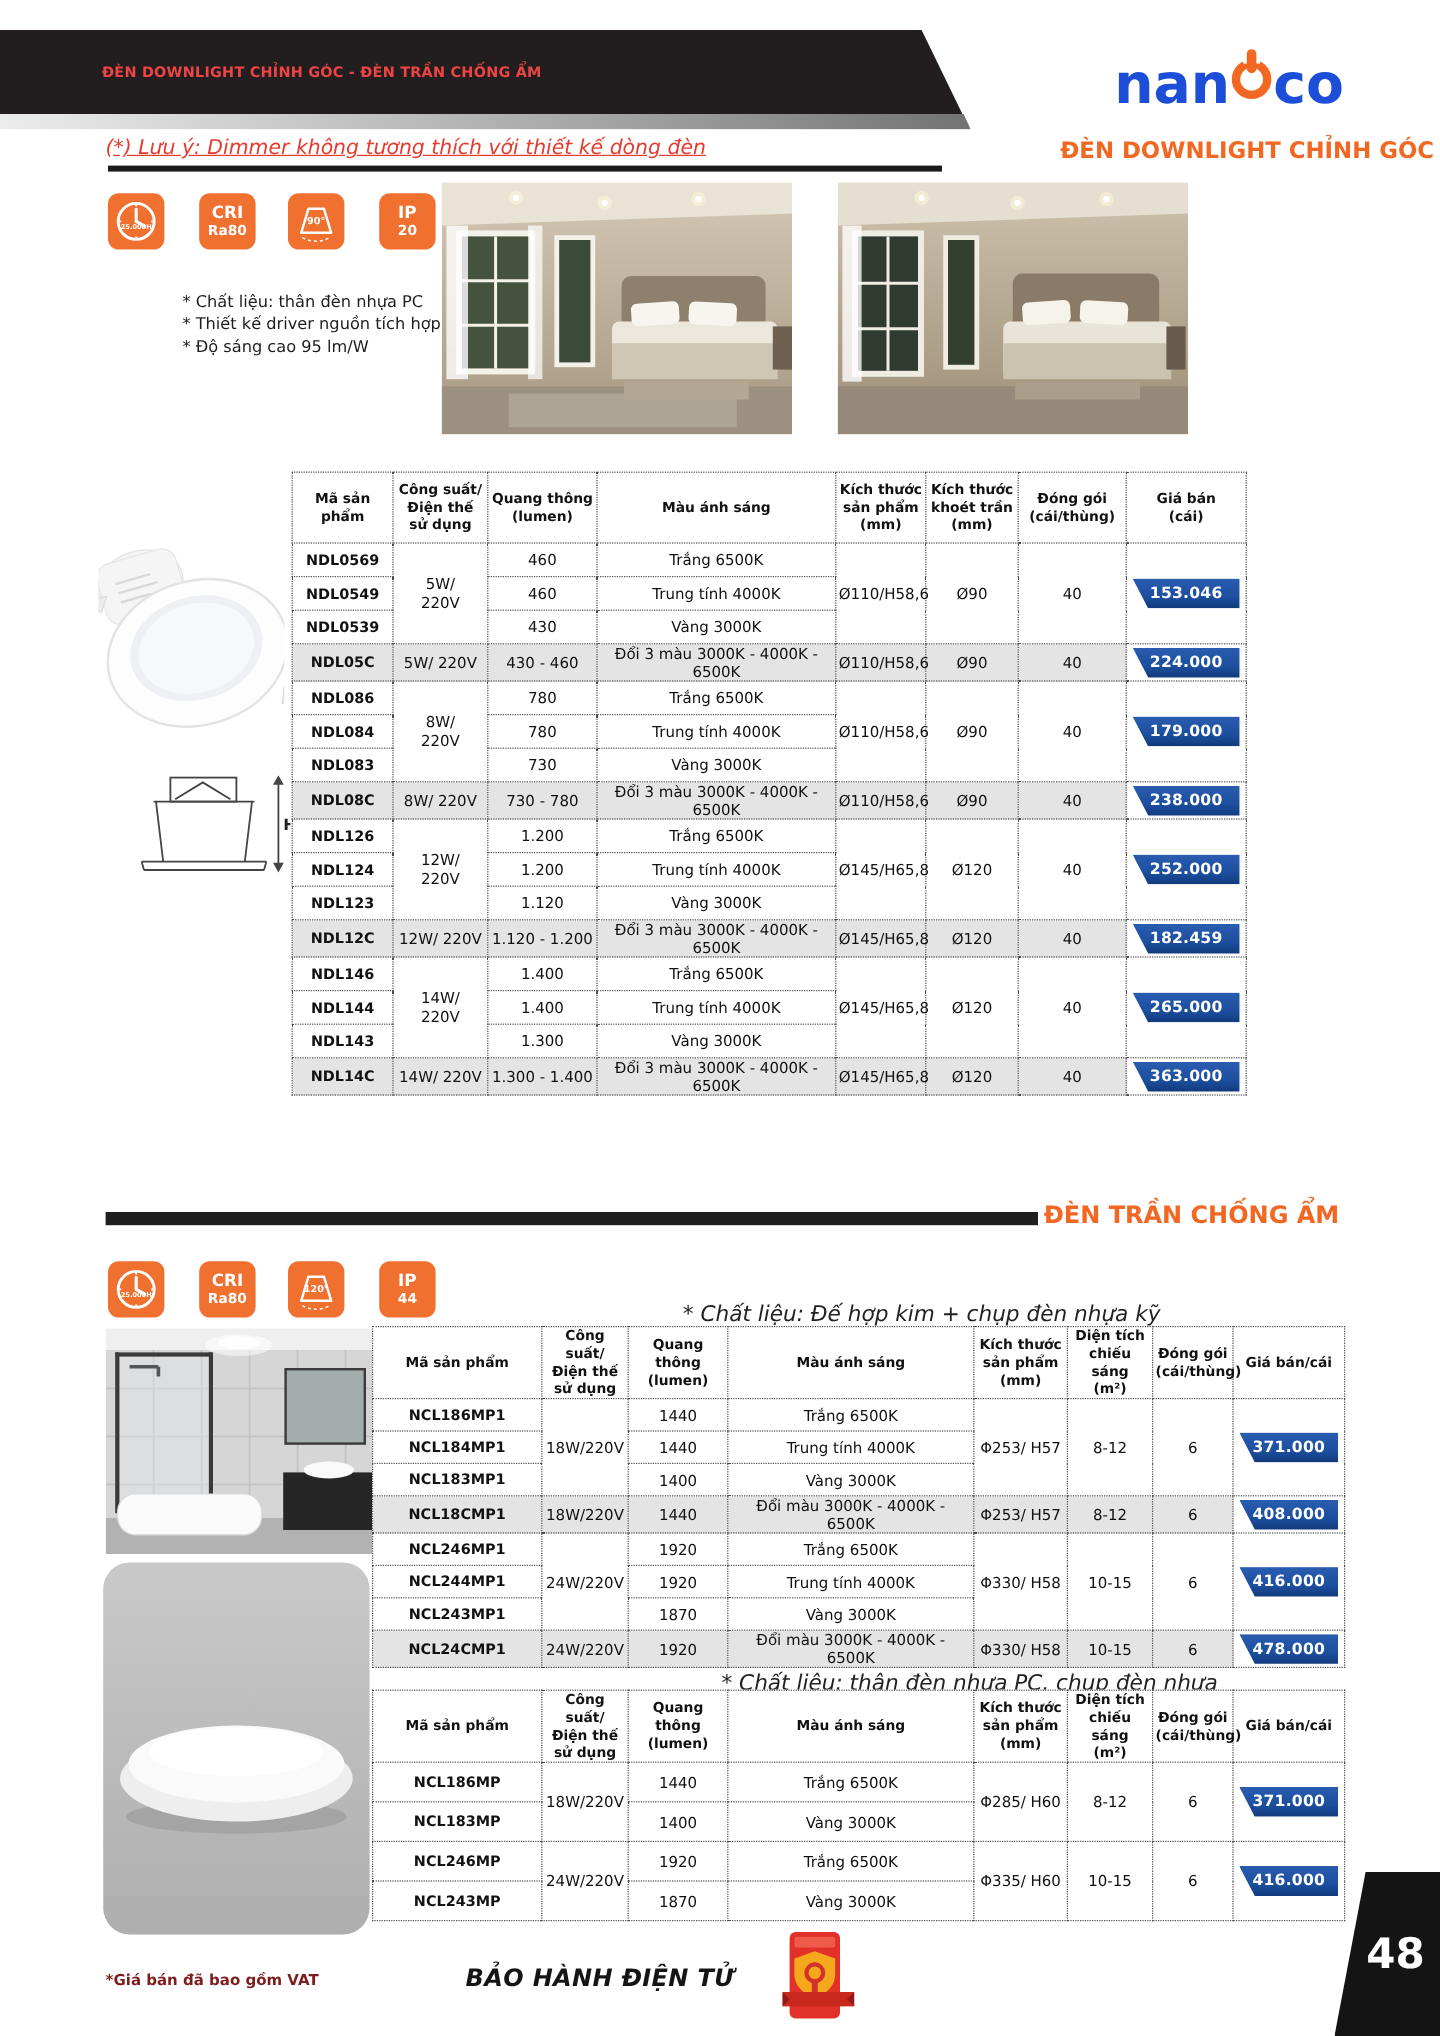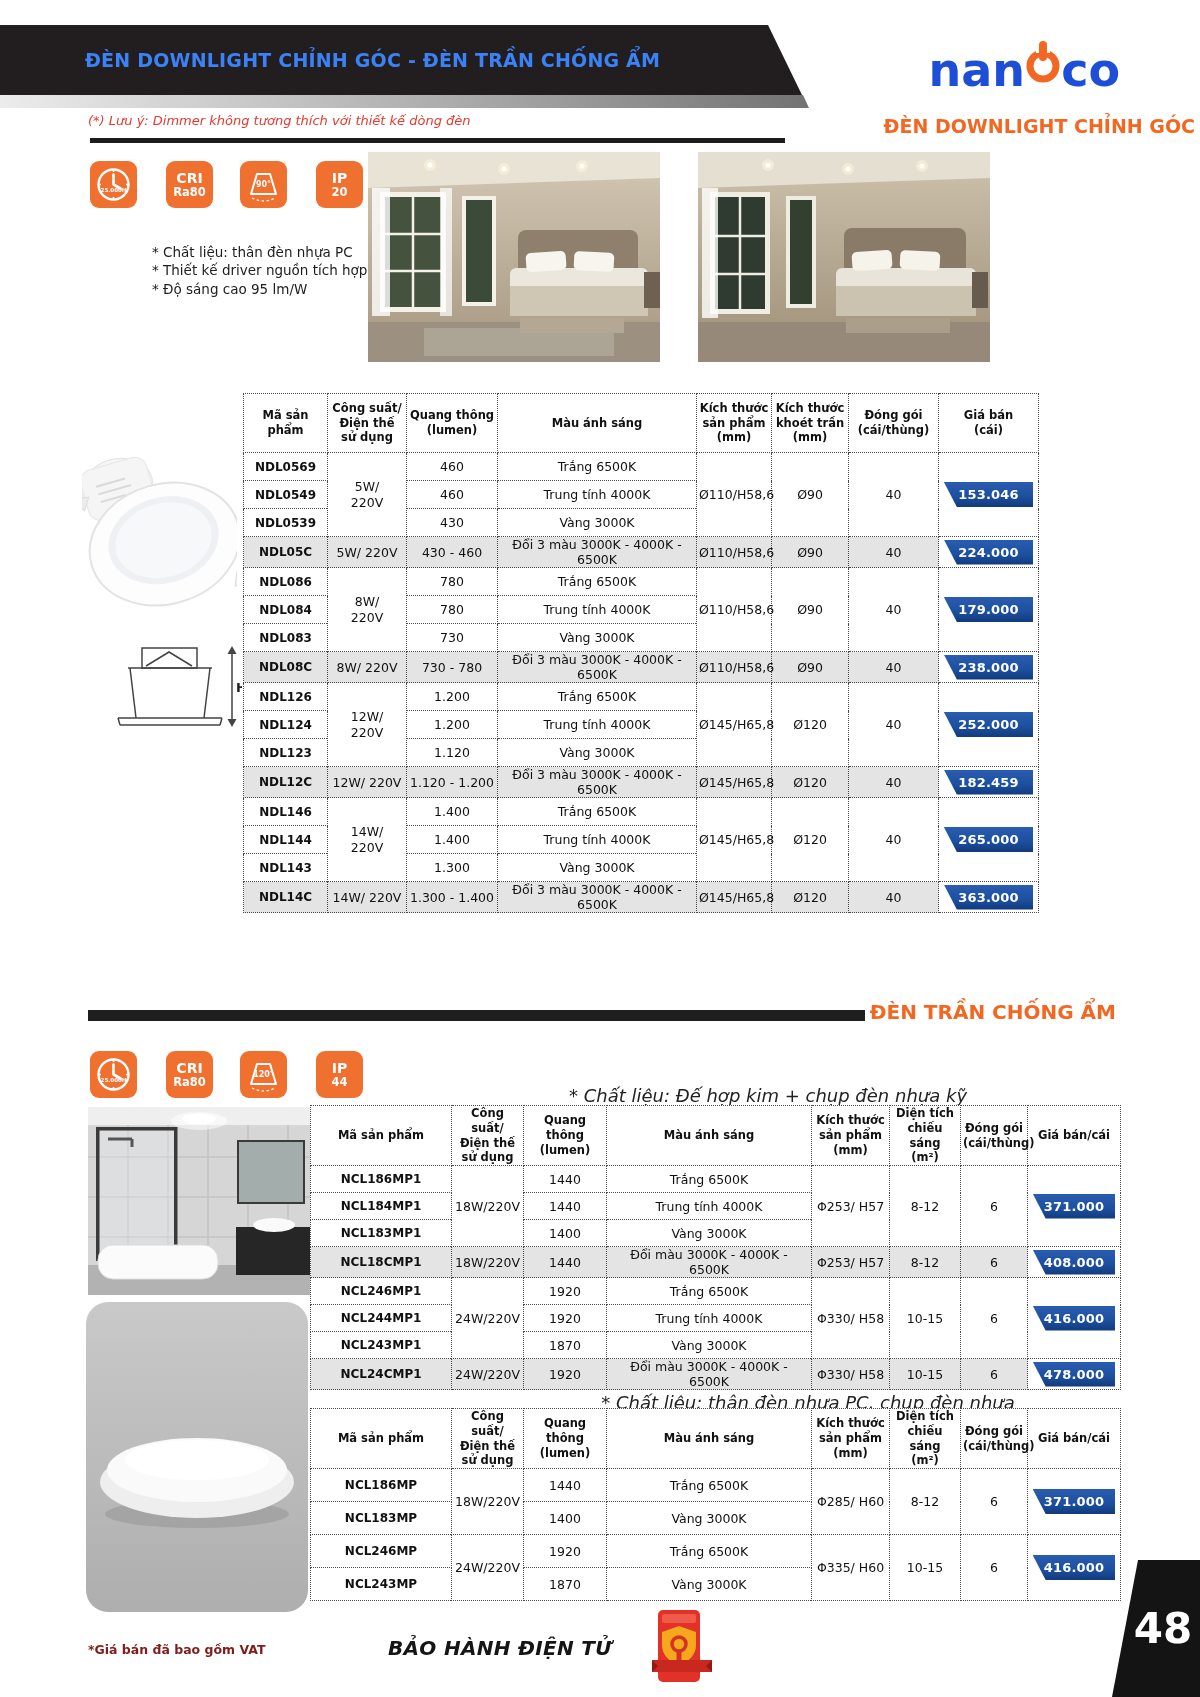--- a/index.html
+++ b/index.html
@@ -3,27 +3,27 @@
 <meta charset="utf-8">
 <style>
   html,body{margin:0;padding:0;background:#fff;}
   body{width:1200px;height:1697px;position:relative;overflow:hidden;
        font-family:"DejaVu Sans","Liberation Sans",sans-serif;color:#1a1a1a;}
   .abs{position:absolute;}
 
   
   .hdr-black{left:0;top:25px;width:1040px;height:70px;background:#221e1f;
     clip-path:polygon(0 0,768px 0,802px 100%,0 100%);display:flex;align-items:center;}
-  .hdr-title{color:#3b82f6;font-weight:700;font-size:19px;letter-spacing:.2px;margin-left:85px;white-space:nowrap;}
+  .hdr-title{color:#ef4444;font-weight:700;font-size:12px;letter-spacing:.2px;margin-left:85px;white-space:nowrap;}
   .hdr-gray{left:0;top:95px;width:1040px;height:13px;
     background:linear-gradient(90deg,#ececec 0%,#9a9a9a 55%,#4c4c4c 100%);
     clip-path:polygon(0 0,803px 0,809px 100%,0 100%);}
   .logo{right:80px;top:40px;display:flex;align-items:flex-end;color:#1d4ed8;font-weight:800;font-size:46px;line-height:1;}
   .logo svg{margin:0 1px 2px 1px;}
-  .note-red{left:88px;top:113px;font-size:13px;font-style:italic;color:#E63A2E;font-weight:500;}
+  .note-red{left:88px;top:113px;font-size:17px;font-style:italic;color:#E63A2E;font-weight:500;text-decoration:underline;}
   .rule-black{left:90px;top:138px;width:695px;height:5px;background:#1c1c1c;}
   .sec1-title{right:5px;top:115px;font-size:19px;font-weight:800;color:#F26722;white-space:nowrap;}
   .sec2-bar{left:88px;top:1010px;width:777px;height:11px;background:#1f1f1f;}
   .sec2-title{right:84px;top:1000px;font-size:20px;font-weight:800;color:#F26722;white-space:nowrap;}
 
   
   .sq{width:47px;height:47px;border-radius:9px;background:#F07030;position:absolute;overflow:hidden;}
   .sq .cc{position:absolute;inset:0;display:flex;flex-direction:column;align-items:center;justify-content:center;color:#fff;font-weight:800;line-height:1.05;}
   .sq .b1{font-size:14px;} .sq .b2{font-size:11.5px;}
   .clock-label{position:absolute;left:0;right:0;top:26px;text-align:center;font-size:5.5px;color:#fff;font-weight:700;}
@@ -56,21 +56,21 @@
     clip-path:polygon(0 0,100% 0,100% 100%,13px 100%);
     color:#fff;font-weight:700;font-size:13px;line-height:25px;text-align:center;letter-spacing:.2px;}
   .tnote{font-size:18px;font-style:italic;font-weight:500;color:#222;text-align:center;}
 
   
   .vat{left:88px;top:1642px;font-size:12.5px;font-weight:700;color:#7f1d1d;}
   .warranty{left:388px;top:1636px;font-size:20px;font-weight:800;font-style:italic;color:#151515;letter-spacing:.3px;}
   .pagenum{right:0;bottom:0;width:88px;height:137px;background:#141414;
     clip-path:polygon(26px 0,100% 0,100% 100%,0 100%);
     display:flex;align-items:center;justify-content:center;}
-  .pagenum span{color:#fff;font-weight:800;font-size:42px;padding-left:14px;}
+  .pagenum span{color:#fff;font-weight:800;font-size:35px;padding-left:14px;}
 </style>
 </head>
 <body>
 
 <div class="abs hdr-black">
   <span class="hdr-title">ĐÈN DOWNLIGHT CHỈNH GÓC - ĐÈN TRẦN CHỐNG ẨM</span>
 </div>
 <div class="abs hdr-gray"></div>
 <div class="abs logo">
   <span>nan</span>

